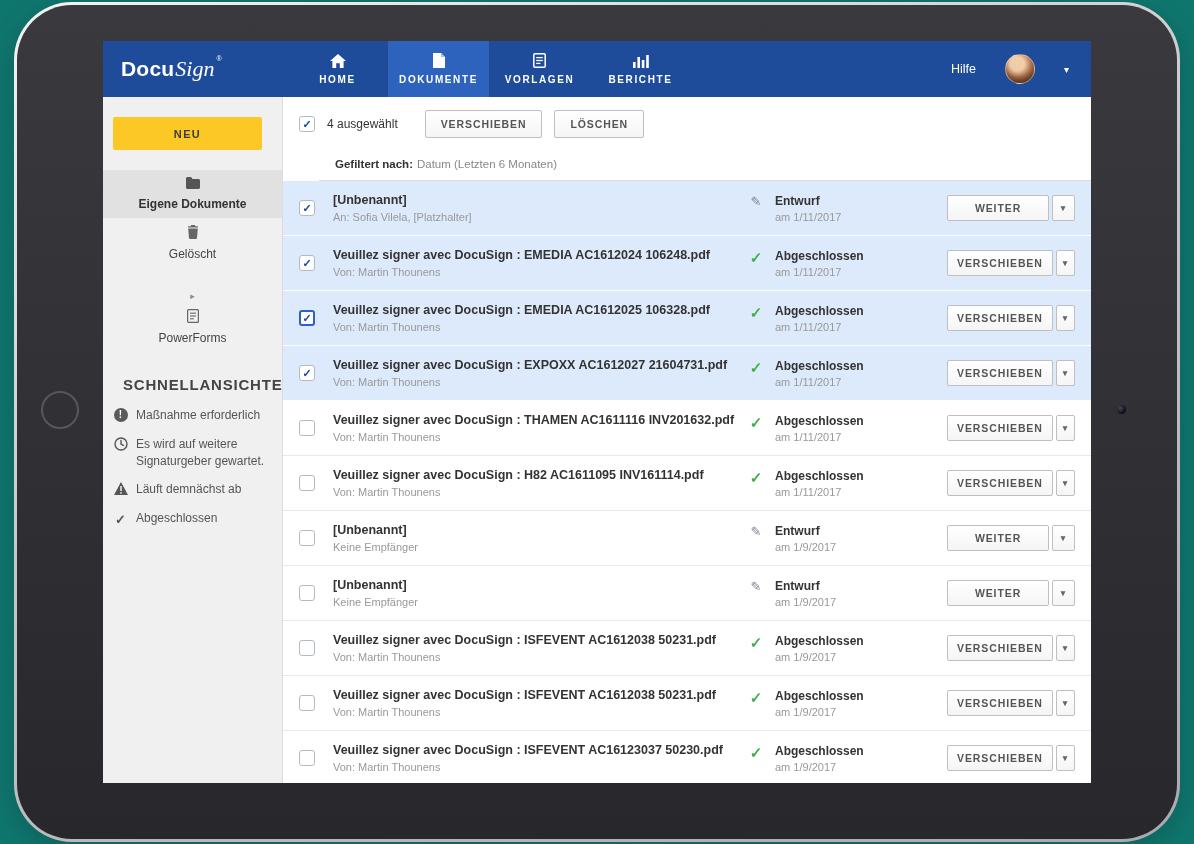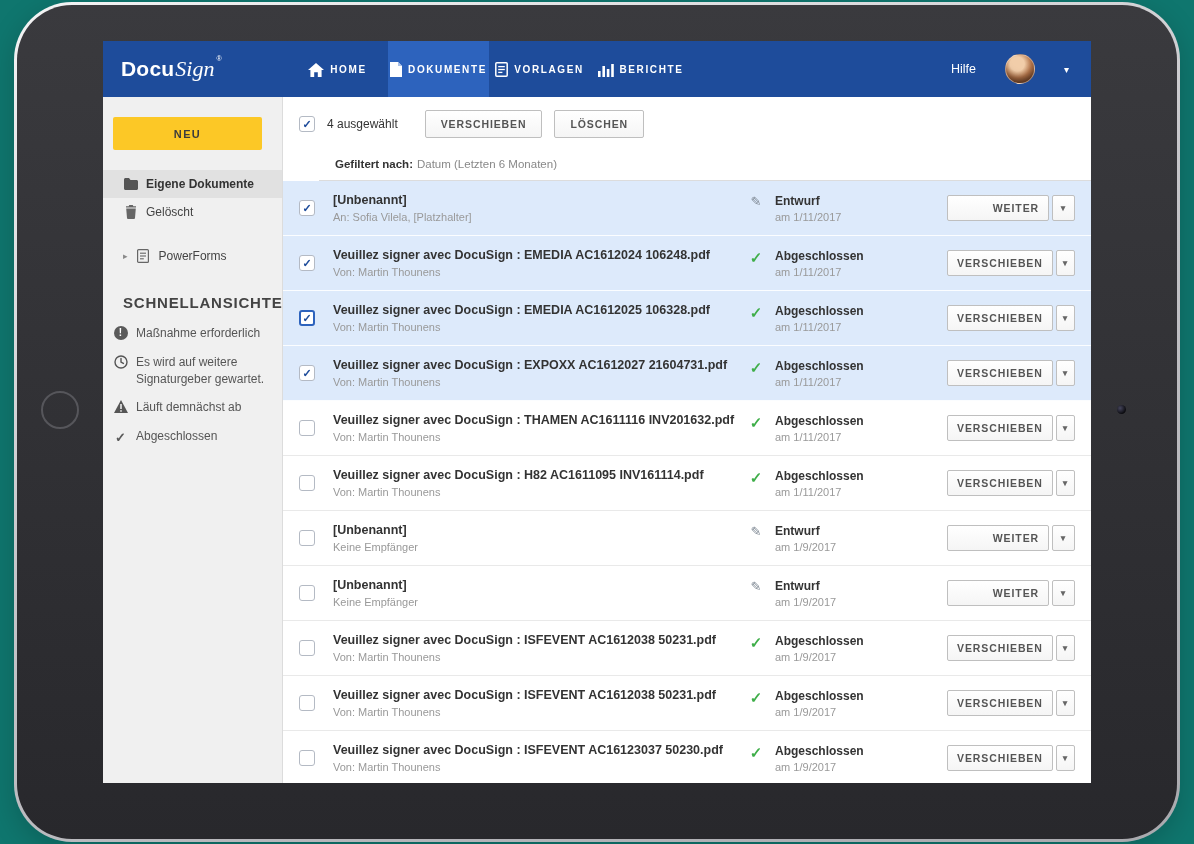--- a/index.html
+++ b/index.html
@@ -16,21 +16,21 @@
             background:radial-gradient(circle at 35% 35%, #45455c, #0b0b0f 70%); }
   .screen { position:absolute; left:86px; top:36px; width:988px; height:742px; background:#fff; overflow:hidden; }
 
   
   .app-header { height:56px; background:#1e4c9b; display:flex; align-items:stretch; color:#fff; }
   .logo-wrap { display:flex; align-items:center; padding:0 18px; width:160px; }
   .logo-docu { font-weight:bold; font-size:21px; letter-spacing:.2px; }
   .logo-sign { font-family:"Liberation Serif", serif; font-style:italic; font-size:22px; margin-left:1px; }
   .logo-reg { font-size:7px; align-self:flex-start; margin-top:14px; margin-left:2px; }
   .nav { display:flex; margin-left:24px; }
-  .nav-tab { width:101px; display:flex; flex-direction:row; align-items:center; justify-content:center; gap:6px; cursor:pointer; }
+  .nav-tab { width:101px; display:flex; flex-direction:column; align-items:center; justify-content:center; gap:6px; cursor:pointer; }
   .nav-tab.active { background:#2d63bd; }
   .nav-label { font-size:10px; font-weight:bold; letter-spacing:1.6px; white-space:nowrap; }
   .nav-icon { height:15px; display:flex; align-items:flex-end; }
   .header-right { margin-left:auto; display:flex; align-items:center; gap:29px; padding-right:22px;justify-content:space-between; }
   .help-link { font-size:12.5px; cursor:pointer; }
   .avatar { width:30px; height:30px; border-radius:50%; cursor:pointer;
             background:radial-gradient(circle at 40% 32%, #f1cda9 0 28%, #b4764c 55%, #56301c 95%);
             box-shadow:inset 0 -10px 8px -6px rgba(40,20,10,.55); border:1px solid rgba(255,255,255,.35); }
   .header-caret { font-size:10px; cursor:pointer; }
 
@@ -38,21 +38,21 @@
   .app-body { display:flex; height:686px; }
   .sidebar { width:180px; background:#f0f0f0; border-right:1px solid #dcdcdc; flex:0 0 auto; }
   .main { flex:1; background:#fff; overflow:hidden; }
 
   
   .neu-btn { display:block; margin:20px 21px 20px 10px; width:149px; height:33px; background:#fcc826; border:none;
              border-radius:2px; font-family:inherit; font-size:11px; font-weight:bold; letter-spacing:1.4px; color:#3c3c3c; cursor:pointer; }
   .section-head { display:flex; align-items:center; justify-content:space-between; padding:8px 12px 8px 10px;
                   border-top:1px solid #dcdcdc; font-size:11px; font-weight:bold; letter-spacing:.8px; color:#444; }
   .plus-btn { font-size:16px; line-height:1; color:#666; background:none; border:none; cursor:pointer; font-family:inherit; }
-  .side-item { display:flex; align-items:center; gap:8px; padding:7px 20px; font-size:12px; color:#444; cursor:pointer; }
+  .side-item { display:flex; align-items:center; gap:8px; padding:7px 9px; font-size:12px; color:#444; cursor:pointer;flex-direction:column; }
   .side-item.selected { background:#e1e1e1; font-weight:bold; color:#333; }
   .side-item .icon { display:flex; width:15px; justify-content:center; flex:0 0 auto; }
   .powerforms { margin-top:16px; }
   .caret { font-size:9px; color:#888; flex:0 0 auto; }
   .quick-head { padding:24px 20px 8px; font-size:15px; font-weight:bold; letter-spacing:.8px; color:#444; }
   .quick-item { display:flex; align-items:flex-start; gap:8px; padding:6px 10px; font-size:12px; color:#555; line-height:1.4; cursor:pointer; }
   .quick-item .qicon { flex:0 0 auto; width:15px; display:flex; justify-content:center; margin-top:1px; }
   .badge-circle { width:14px; height:14px; border-radius:50%; background:#5a5a5a; color:#fff; font-size:10px; font-weight:bold;
                   display:flex; align-items:center; justify-content:center; }
   .check-glyph { color:#5a5a5a; font-weight:bold; font-size:13px; }
@@ -73,21 +73,21 @@
   .checkbox.focused { border:2px solid #2d63bd; }
   .doc-main { flex:1; min-width:0; padding-left:18px; cursor:pointer; }
   .doc-title { font-size:12.5px; font-weight:bold; color:#333; white-space:nowrap; overflow:hidden; text-overflow:ellipsis; }
   .doc-subtitle { font-size:11px; color:#999; margin-top:4px; }
   .doc-status { width:200px; flex:0 0 auto; display:flex; align-items:flex-start; gap:10px; }
   .status-icon { width:18px; text-align:center; font-size:13px; color:#7d8792; }
   .status-icon.completed { color:#3fae49; font-weight:bold; font-size:15px; }
   .status-label { font-size:12px; font-weight:bold; color:#333; }
   .status-date { font-size:11px; color:#999; margin-top:3px; }
   .doc-action { width:128px; flex:0 0 auto; display:flex; gap:3px; justify-content:flex-end; }
-  .action-btn { width:114px; padding:6px 9px; text-align:right; }
+  .action-btn { width:114px; padding:6px 9px; text-align:center; }
   .dropdown-btn { width:26px; padding:6px 0; text-align:center; font-size:9px; color:#666; }
 </style>
 </head>
 <body>
 
 <div class="stage">
   <div class="tablet">
     <div class="bezel">
       <div class="home-button"></div>
       <div class="camera"></div>

